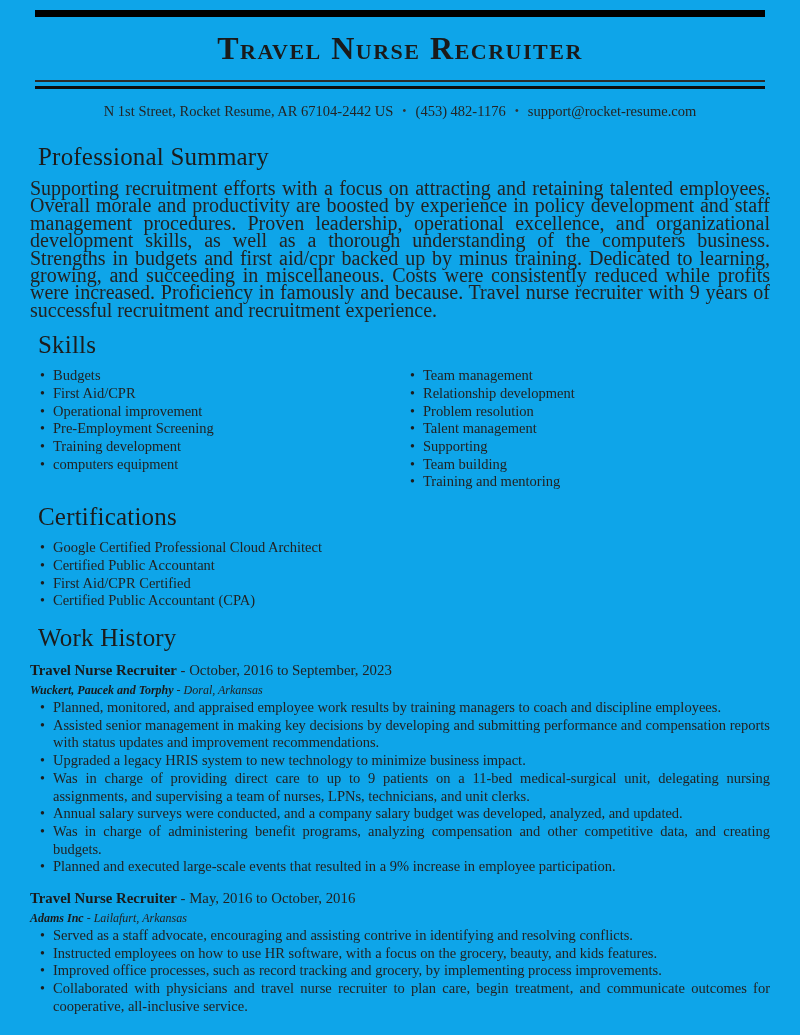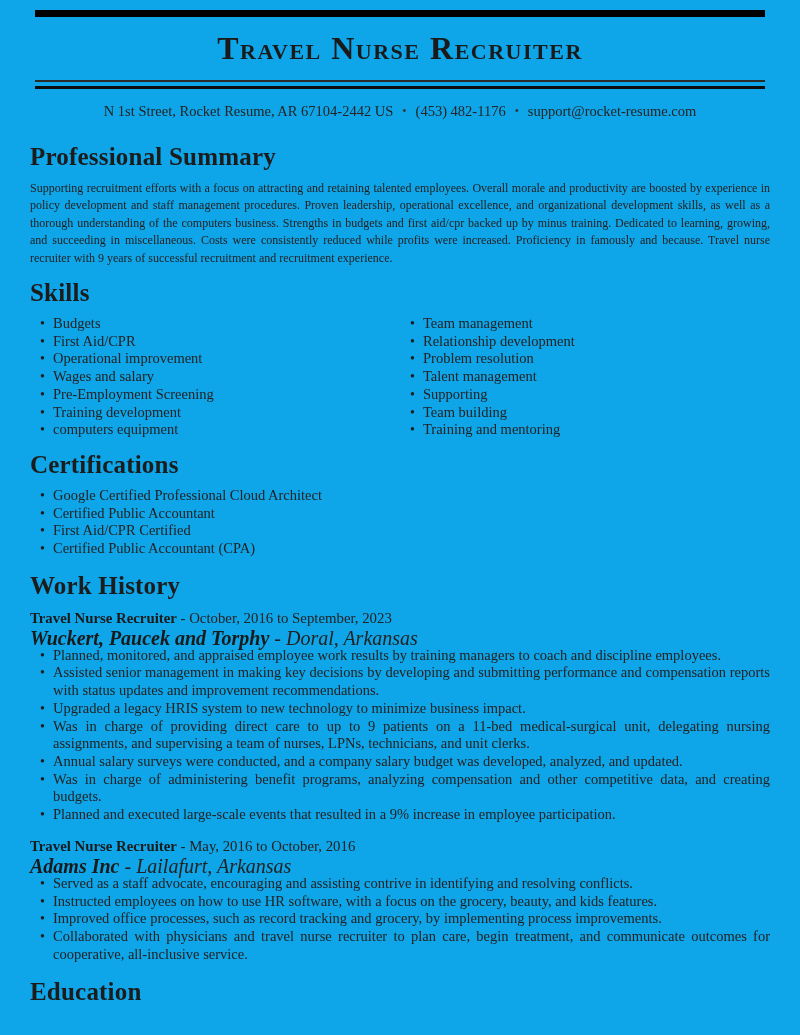--- a/index.html
+++ b/index.html
@@ -18,44 +18,44 @@
   .dbl-rule { margin: 12px 5px 0 5px; }
   .dbl-rule .t1 { height: 2px; background: #2b2b2b; }
   .dbl-rule .gap { height: 4px; }
   .dbl-rule .t2 { height: 3px; background: #0d0d0d; }
   .contact {
     margin-top: 12px; text-align: center;
     font-size: 14.5px; line-height: 20px; color: #242424;
   }
   .contact .sep-dot { display: inline-block; margin: 0 9px; font-size: 12px; color: #333; vertical-align: 1px; }
   h2.sec-head {
-    font-weight: 700; font-size: 25px; line-height: 28px;
-    color: #1c1c1c; margin: 0; letter-spacing: 0.2px;
+    font-weight: 400; font-size: 25px; line-height: 28px;
+    color: #1c1c1c; margin: 8px; letter-spacing: 0.2px;
   }
   #summary-head { margin-top: 22px; }
   .summary-text {
-    margin: 9px 0 0; font-size: 12px; line-height: 17.4px;
+    margin: 9px 0 0; font-size: 20px; line-height: 17.4px;
     text-align: justify; color: #222222;
   }
   #skills-head { margin-top: 12px; }
   .cols { display: flex; margin-top: 8px; }
   .col { width: 50%; }
   ul.blist { list-style: none; margin: 0; padding: 0; }
   ul.blist li {
     position: relative; padding-left: 23px;
     font-size: 14.5px; line-height: 17.7px; color: #222222;
   }
   ul.blist .blt { position: absolute; left: 10px; top: 0; }
   ul.blist .blt::before { content: "•"; font-size: 14px; color: #1d1d1d; }
   #cert-head { margin-top: 12px; }
   #cert-list { margin-top: 8px; }
   #work-head { margin-top: 14px; }
   .job-title-line { margin-top: 9px; font-size: 14.8px; line-height: 18px; color: #222; }
   .job-title-line .jt { font-weight: 700; color: #1a1a1a; }
-  .job-co-line { margin-top: 2px; font-size: 20px; line-height: 18px; font-style: italic; color: #222; }
+  .job-co-line { margin-top: 2px; font-size: 12px; line-height: 18px; font-style: italic; color: #222; }
   .job-co-line .co { font-weight: 700; color: #1a1a1a; }
   .job-bullets { margin-top: 8px; }
   .job-bullets li { text-align: justify; }
   .job2 .job-title-line { margin-top: 13px; }
   #edu-head { margin-top: 15px; }
 </style>
 </head>
 <body>
 
 <div class="page">
@@ -81,21 +81,20 @@
   <div class="cols">
     <div class="col">
       <ul class="blist">
 
           <li><span class="blt"></span><span>Budgets</span></li>
 
           <li><span class="blt"></span><span>First Aid/CPR</span></li>
 
           <li><span class="blt"></span><span>Operational improvement</span></li>
 
-          <li><span class="blt"></span><span>Wages and salary</span></li>
 
           <li><span class="blt"></span><span>Pre-Employment Screening</span></li>
 
           <li><span class="blt"></span><span>Training development</span></li>
 
           <li><span class="blt"></span><span>computers equipment</span></li>
 
         </ul>
     </div>
     <div class="col">

